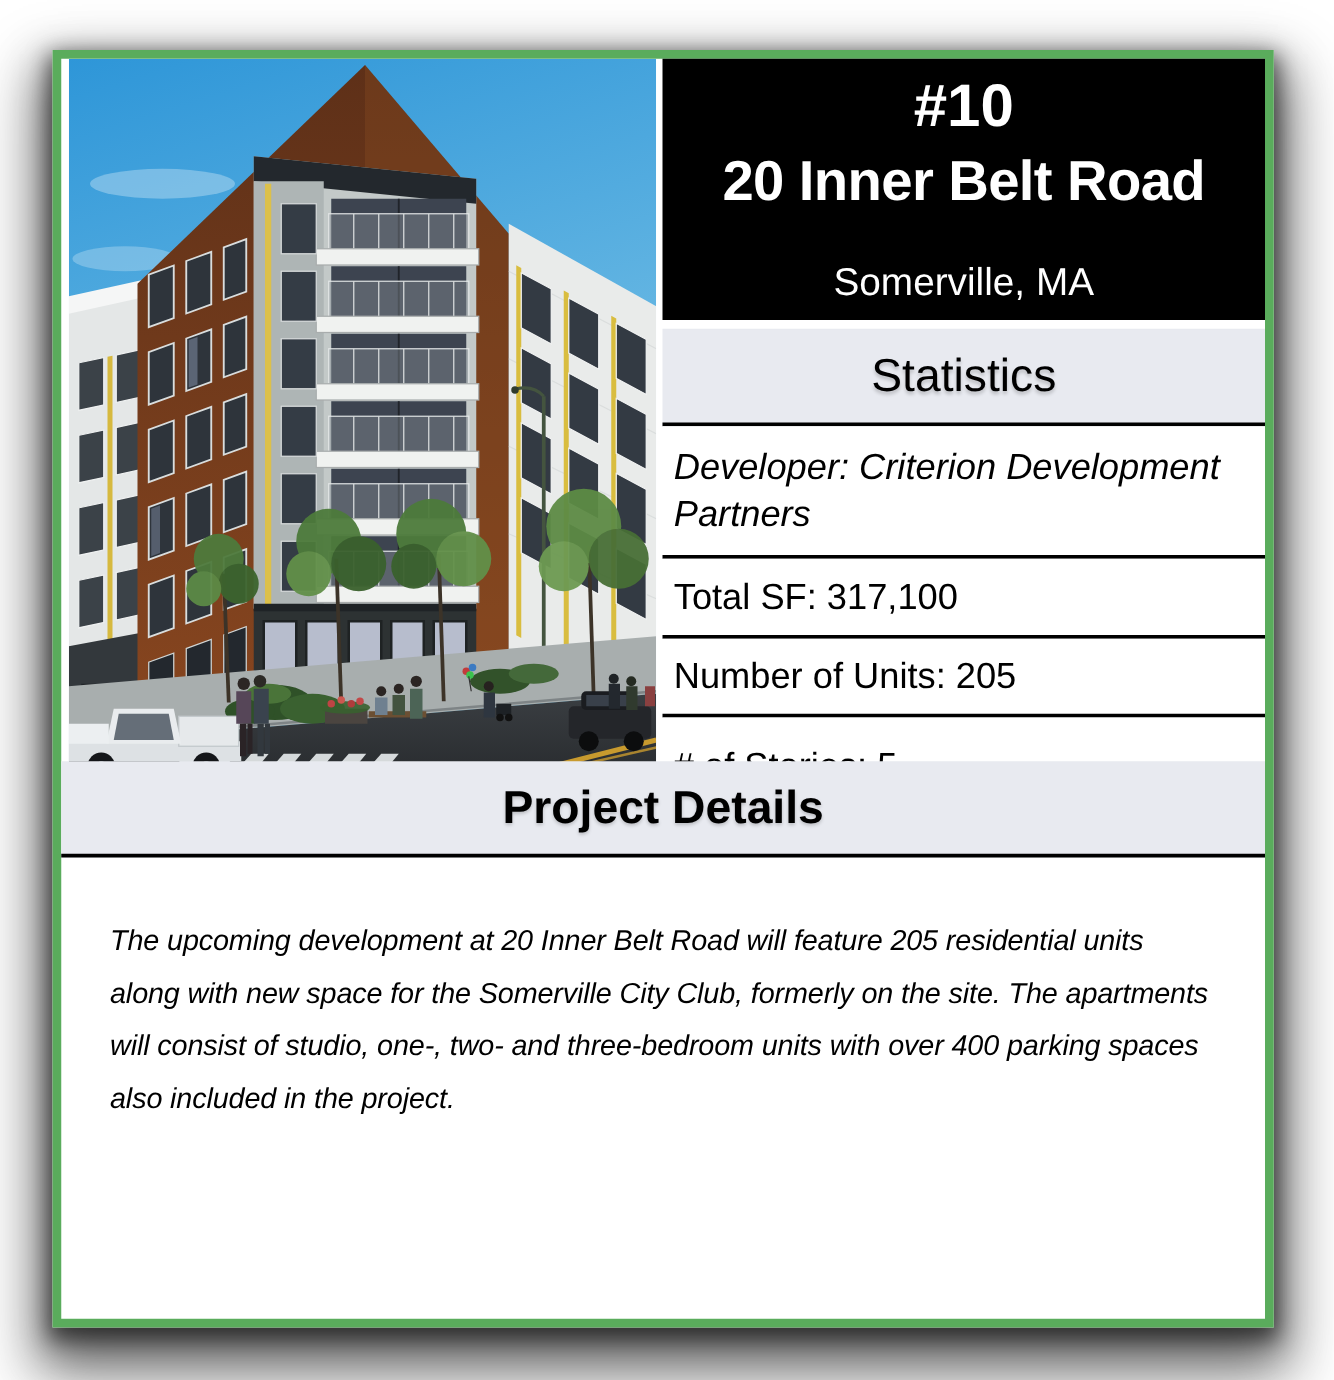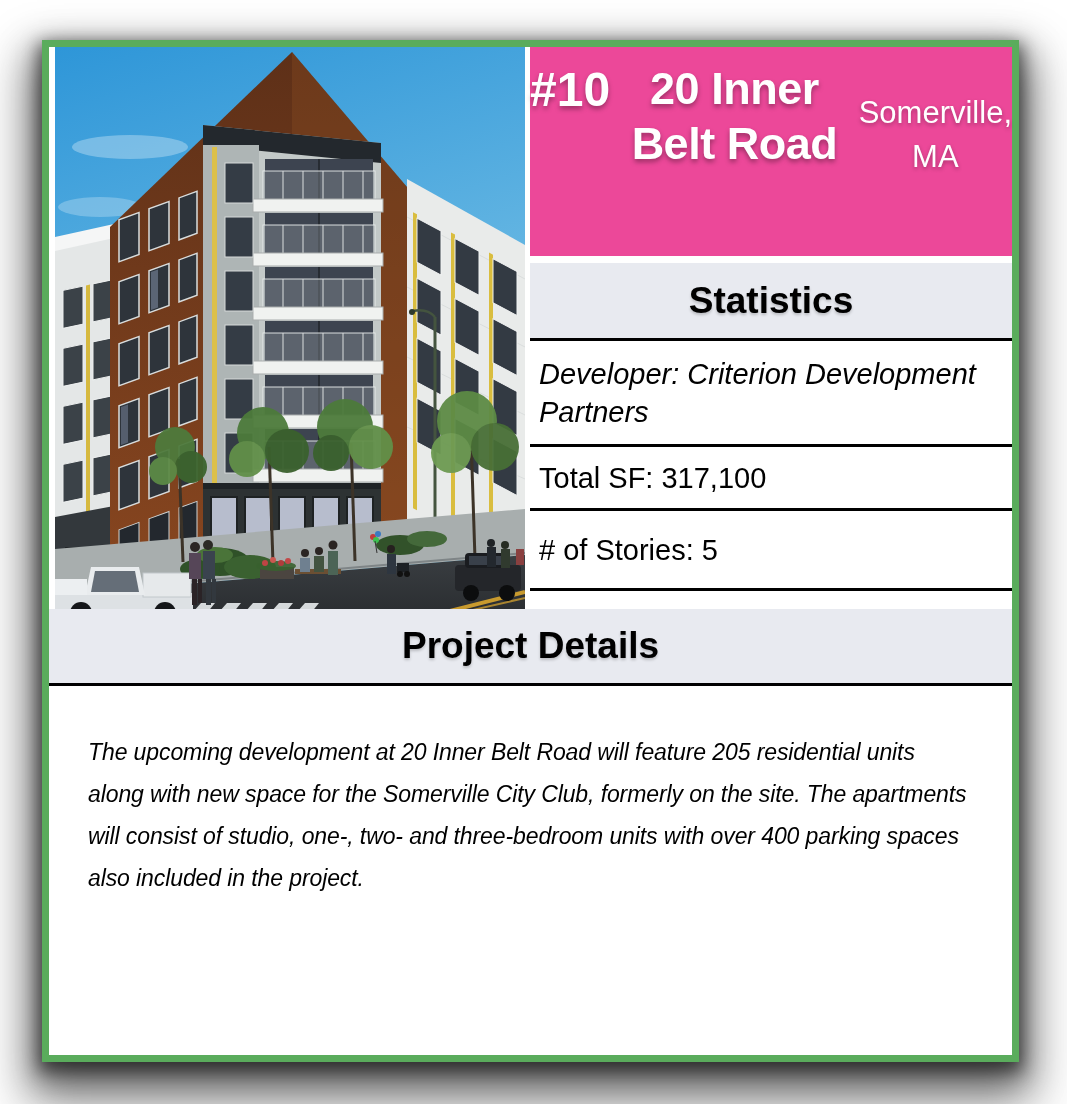--- a/index.html
+++ b/index.html
@@ -16,32 +16,32 @@
                 0 30px 52px 14px rgba(0,0,0,0.30);
   }
   .inner { position:absolute; left:0; top:0; width:963px; height:1008px; }
 
   .render-wrap { position:absolute; left:6px; top:0; width:470px; height:583px; overflow:hidden; }
   .render-wrap svg { display:block; }
 
   .right-col { position:absolute; left:481px; top:0; width:482px; }
 
   .blue-header {
-    height:209px; background:#ec4899; color:#ffffff; text-align:center;
-    display:flex; flex-direction:row; justify-content:center; gap:2px;
-    padding-top:14px;
+    height:209px; background:#000000; color:#ffffff; text-align:center;
+    display:flex; flex-direction:column; justify-content:center; gap:2px;
+    padding-top:2px;
   }
   .rank   { font-size:48px; font-weight:bold; line-height:58px; text-shadow:0 3px 5px rgba(0,0,0,0.35); }
   .title  { font-size:45px; font-weight:bold; line-height:55px; text-shadow:0 3px 5px rgba(0,0,0,0.35); letter-spacing:-0.5px; }
   .loc    { font-size:31px; line-height:44px; text-shadow:0 2px 4px rgba(0,0,0,0.3);margin-top:30px; }
 
   .stats-heading {
     margin-top:7px; height:78px; background:#e8eaf0; border-bottom:3px solid #000;
     display:flex; align-items:center; justify-content:center;
-    font-size:37px; font-weight:bold; text-shadow:0 2px 3px rgba(0,0,0,0.2);
+    font-size:37px; font-weight:normal; text-shadow:0 2px 3px rgba(0,0,0,0.2);
   }
   .stat-row {
     background:#fff; border-bottom:3px solid #000;
     display:flex; align-items:center;
     padding:0 14px 0 9px; font-size:29px; line-height:38px;
   }
   .stat-row.r1 { height:106px;font-style:italic; }
   .stat-row.r2 { height:64px; }
   .stat-row.r3 { height:63px; }
   .stat-row.r4 { height:80px; }
@@ -380,20 +380,21 @@
       <div class="blue-header">
         <div class="rank">#10</div>
         <div class="title">20 Inner Belt Road</div>
         <div class="loc">Somerville, MA</div>
       </div>
 
       <div class="stats-heading">Statistics</div>
 
       <div class="stat-row r1">Developer: Criterion Development Partners</div>
       <div class="stat-row r2">Total SF: 317,100</div>
+      <div class="stat-row r3">Number of Units: 205</div>
       <div class="stat-row r4"># of Stories: 5</div>
     </div>
 
     <div class="project-heading">Project Details</div>
     <div class="details-body">The upcoming development at 20 Inner Belt Road will feature 205 residential units along with new space for the Somerville City Club, formerly on the site. The apartments will consist of studio, one-, two- and three-bedroom units with over 400 parking spaces also included in the project.</div>
 
   </div>
 </div>
 
 </body></html>

